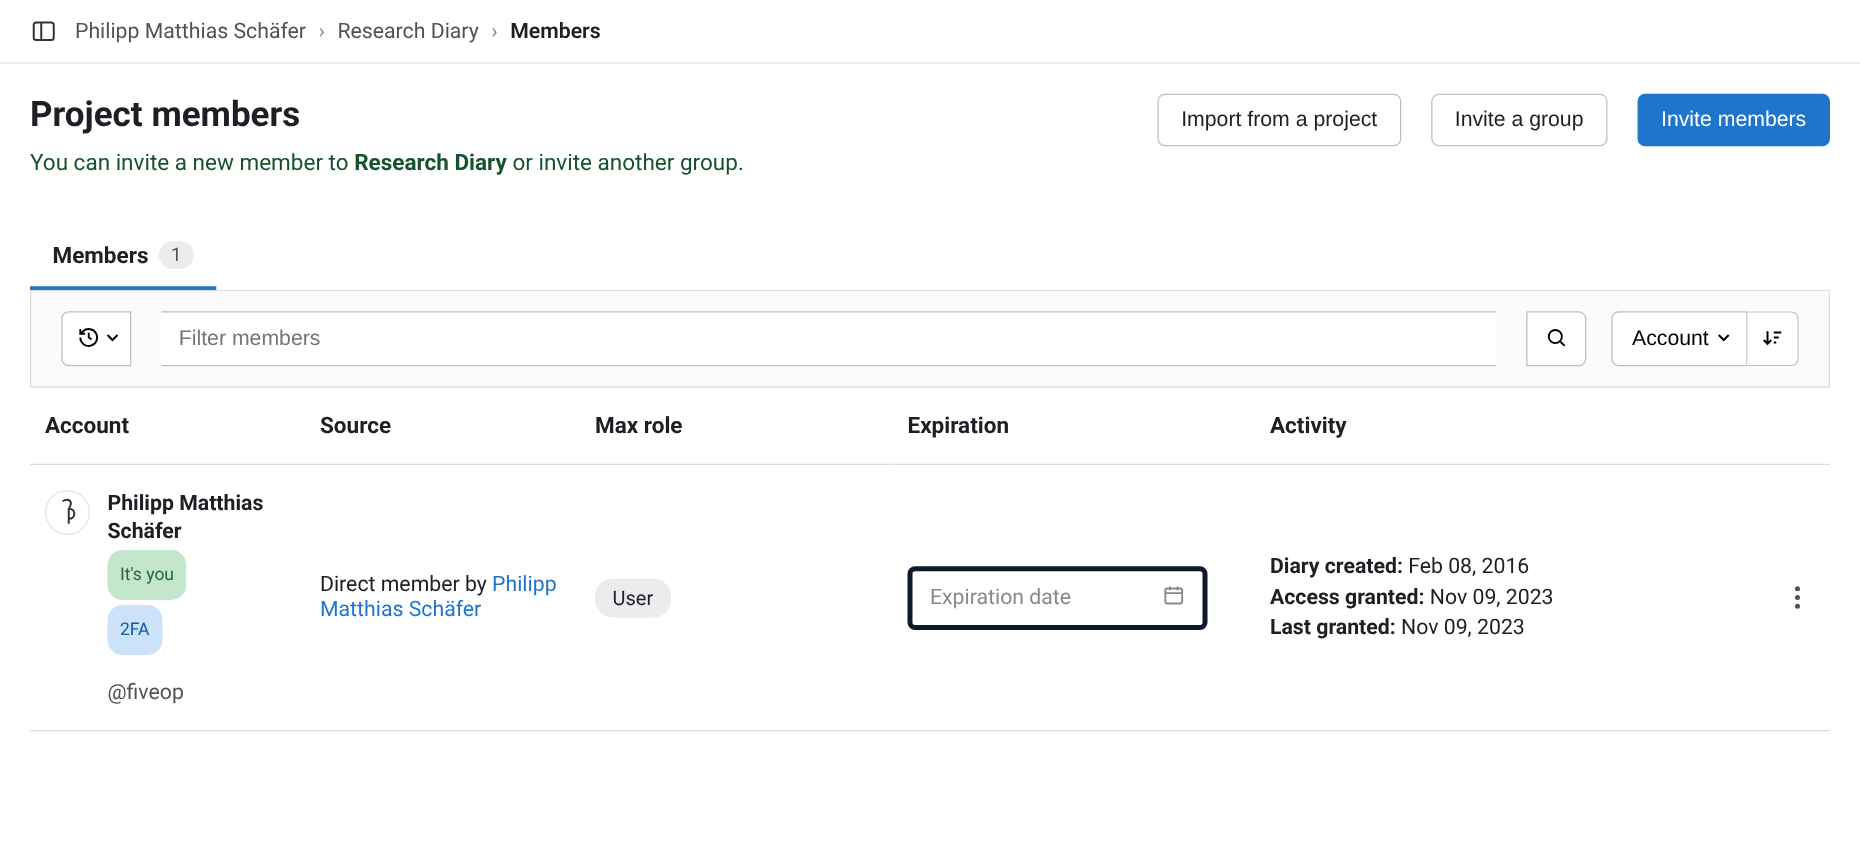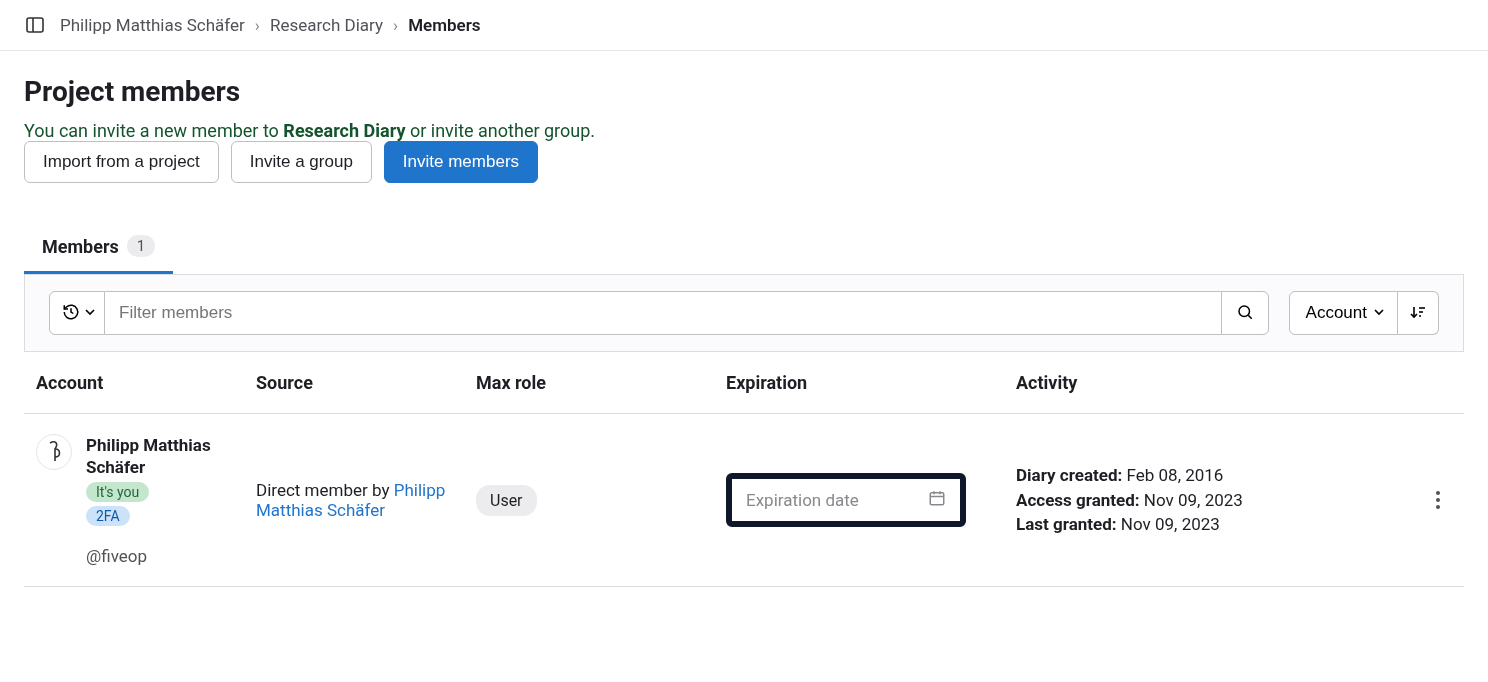--- a/index.html
+++ b/index.html
@@ -39,35 +39,34 @@
     color: #1f1e24;
     font-weight: 600;
   }
   .content {
     padding: 24px;
   }
   .header-row {
     display: flex;
     justify-content: space-between;
     align-items: flex-start;
-    flex-direction: column;
   }
   .page-title {
     font-size: 28px;
     font-weight: 700;
     margin-bottom: 12px;
   }
   .page-subtitle {
     font-size: 18px;
     color: #14532d;
   }
   .page-subtitle strong { font-weight: 700; }
   .actions {
     display: flex;
-    gap: 12px;
+    gap: 24px;
   }
   .btn {
     border-radius: 6px;
     padding: 10px 18px;
     font-size: 17px;
     cursor: pointer;
     border: 1px solid #bfbfc3;
     background: #fff;
     color: #1f1e24;
   }
@@ -107,20 +106,21 @@
     border: 1px solid #dcdcde;
     border-top: none;
     padding: 16px 24px;
     display: flex;
     gap: 20px;
     align-items: center;
   }
   .filter-left {
     display: flex;
     flex: 1;
+    gap: 24px;
   }
   .history-btn {
     border: 1px solid #bfbfc3;
     border-radius: 6px 0 0 6px;
     background: #fff;
     padding: 0 8px 0 12px;
     display: flex;
     align-items: center;
     gap: 4px;
     cursor: pointer;
@@ -205,37 +205,37 @@
     font-size: 22px;
     color: #333;
     background: #fff;
     flex-shrink: 0;
   }
   .account-info { max-width: 130px; }
   .account-info .name { font-weight: 700; line-height: 1.3; }
   .pill {
     display: inline-block;
     border-radius: 12px;
-    padding: 2px 10px;
+    padding: 12px 10px;
     font-size: 14px;
     margin-top: 4px;
   }
   .pill-green { background: #c3e6cd; color: #24663b; }
   .pill-blue  { background: #cbe2f9; color: #0b5cad; }
   .username { color: #535158; margin-top: 20px; font-size: 17px; }
   .source-text a { color: #1f75cb; text-decoration: none; }
   .role-pill {
     background: #ececef;
     border-radius: 14px;
     padding: 6px 14px;
     font-size: 16px;
     display: inline-block;
   }
   .exp-input {
-    border: 6px solid #0f172a;
+    border: 4px solid #0f172a;
     border-radius: 6px;
     padding: 10px 14px;
     width: 240px;
     display: flex;
     align-items: center;
     justify-content: space-between;
     color: #89888d;
     font-size: 17px;
     background: #fff;
   }

